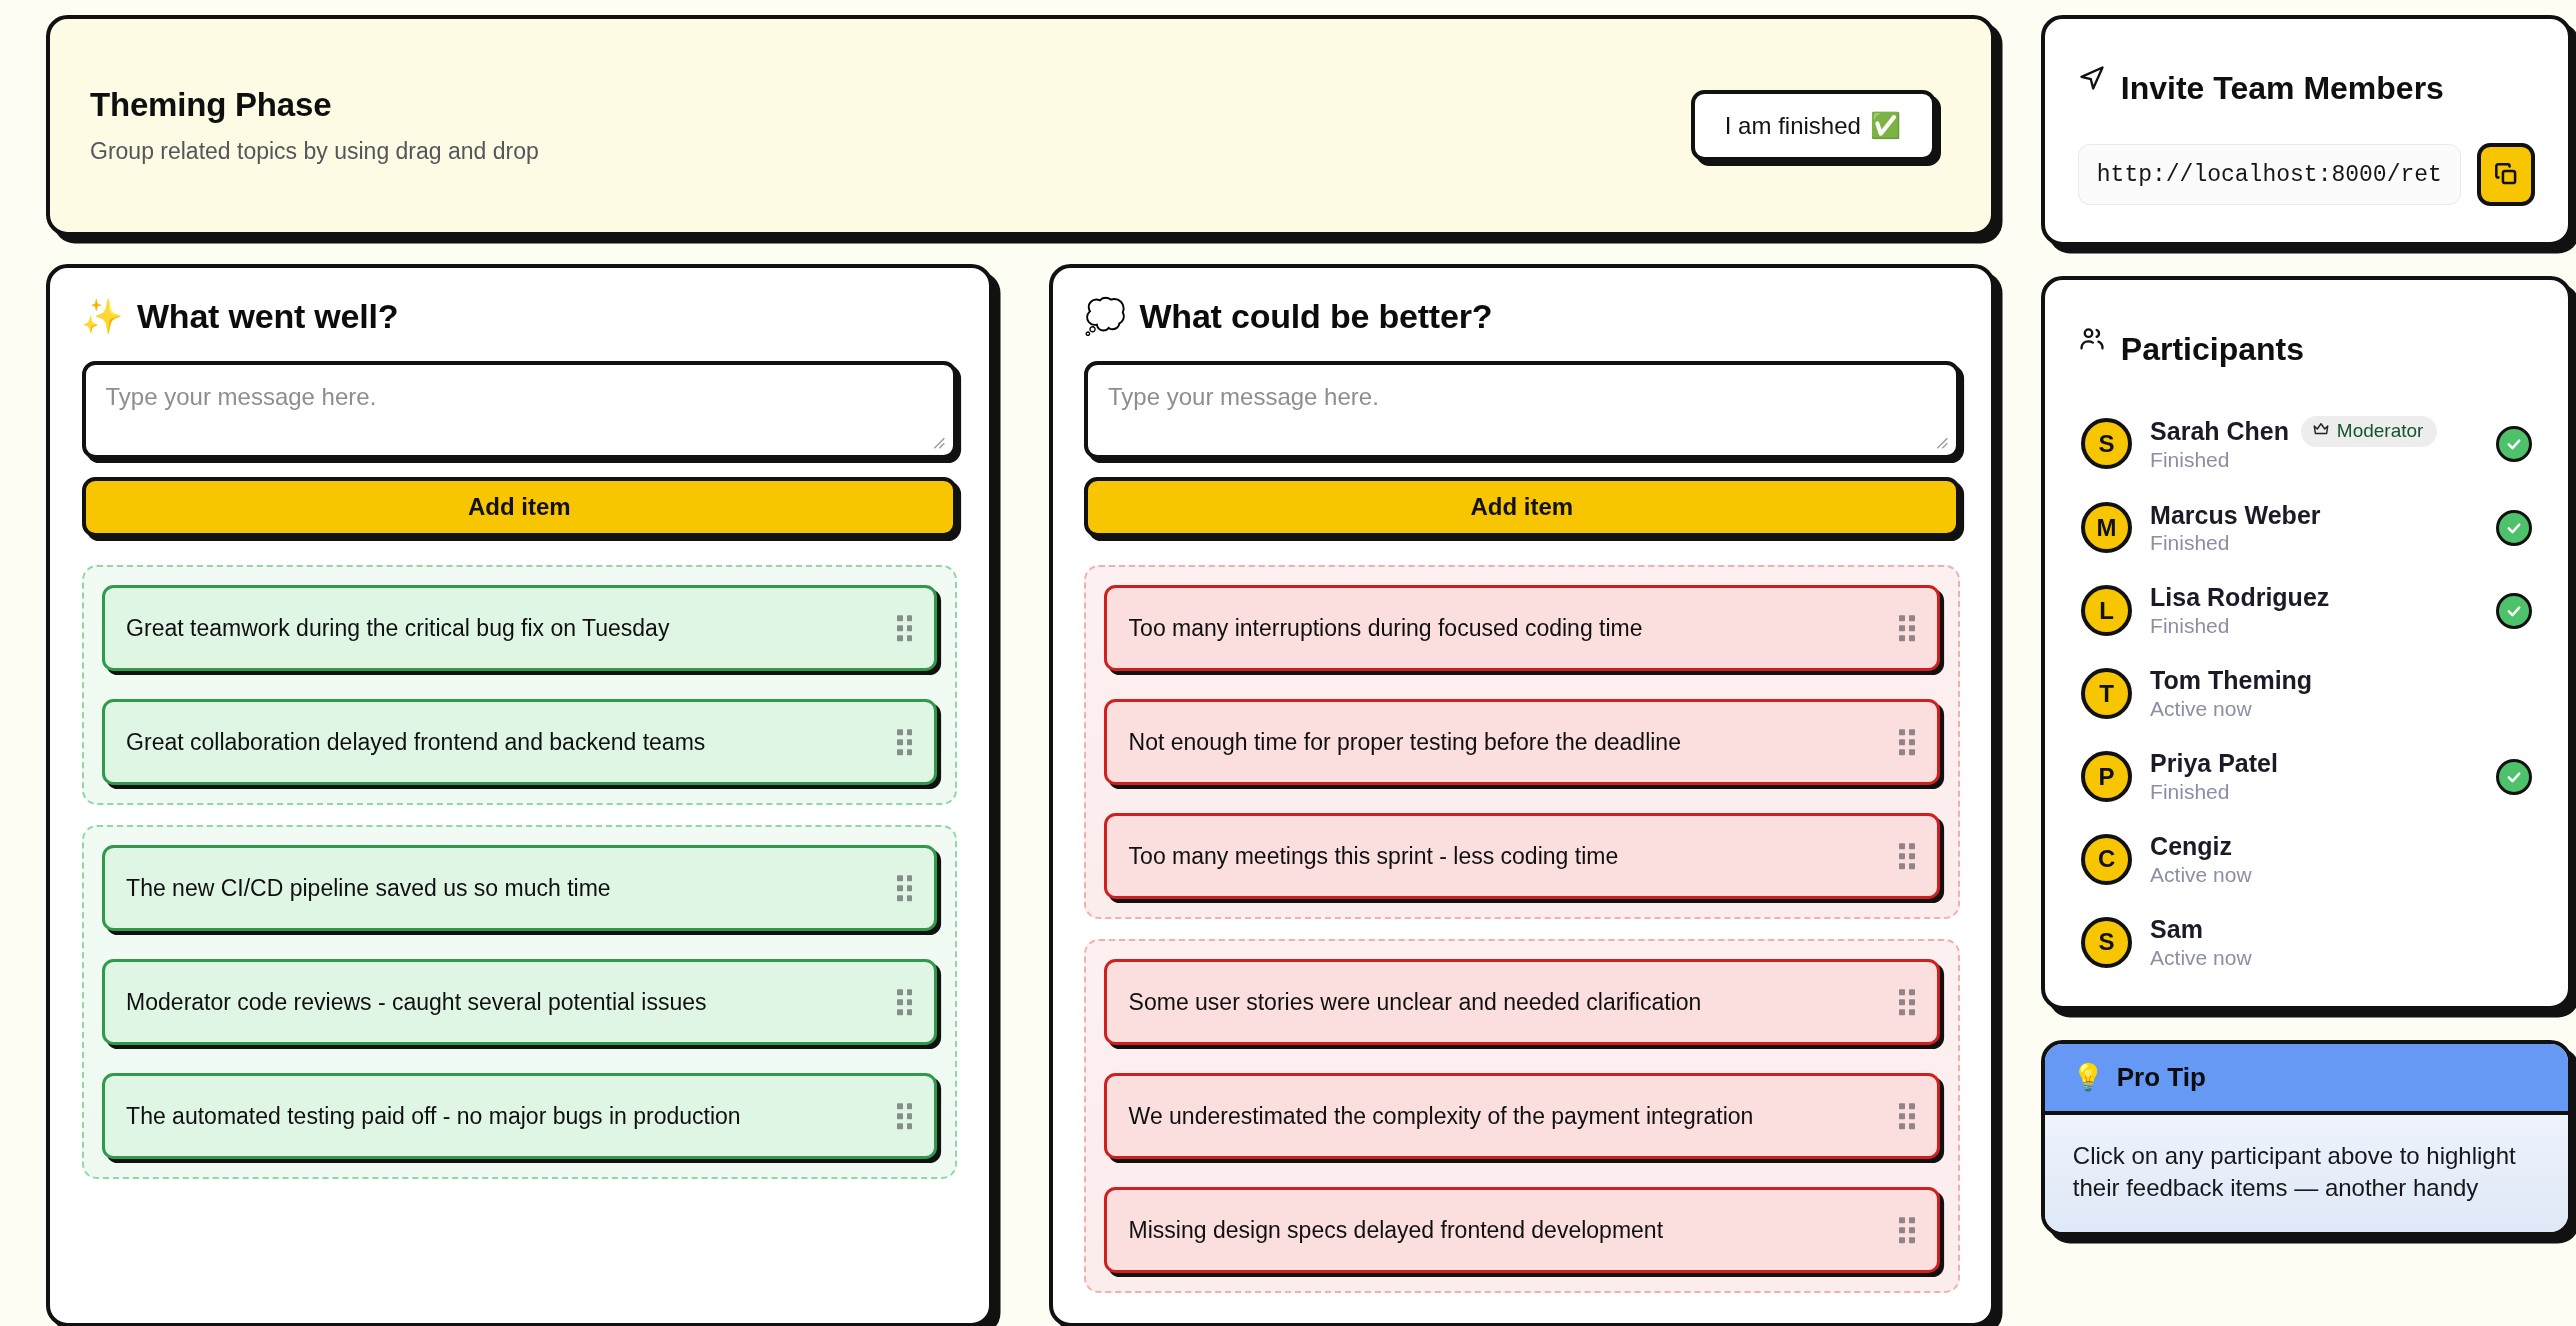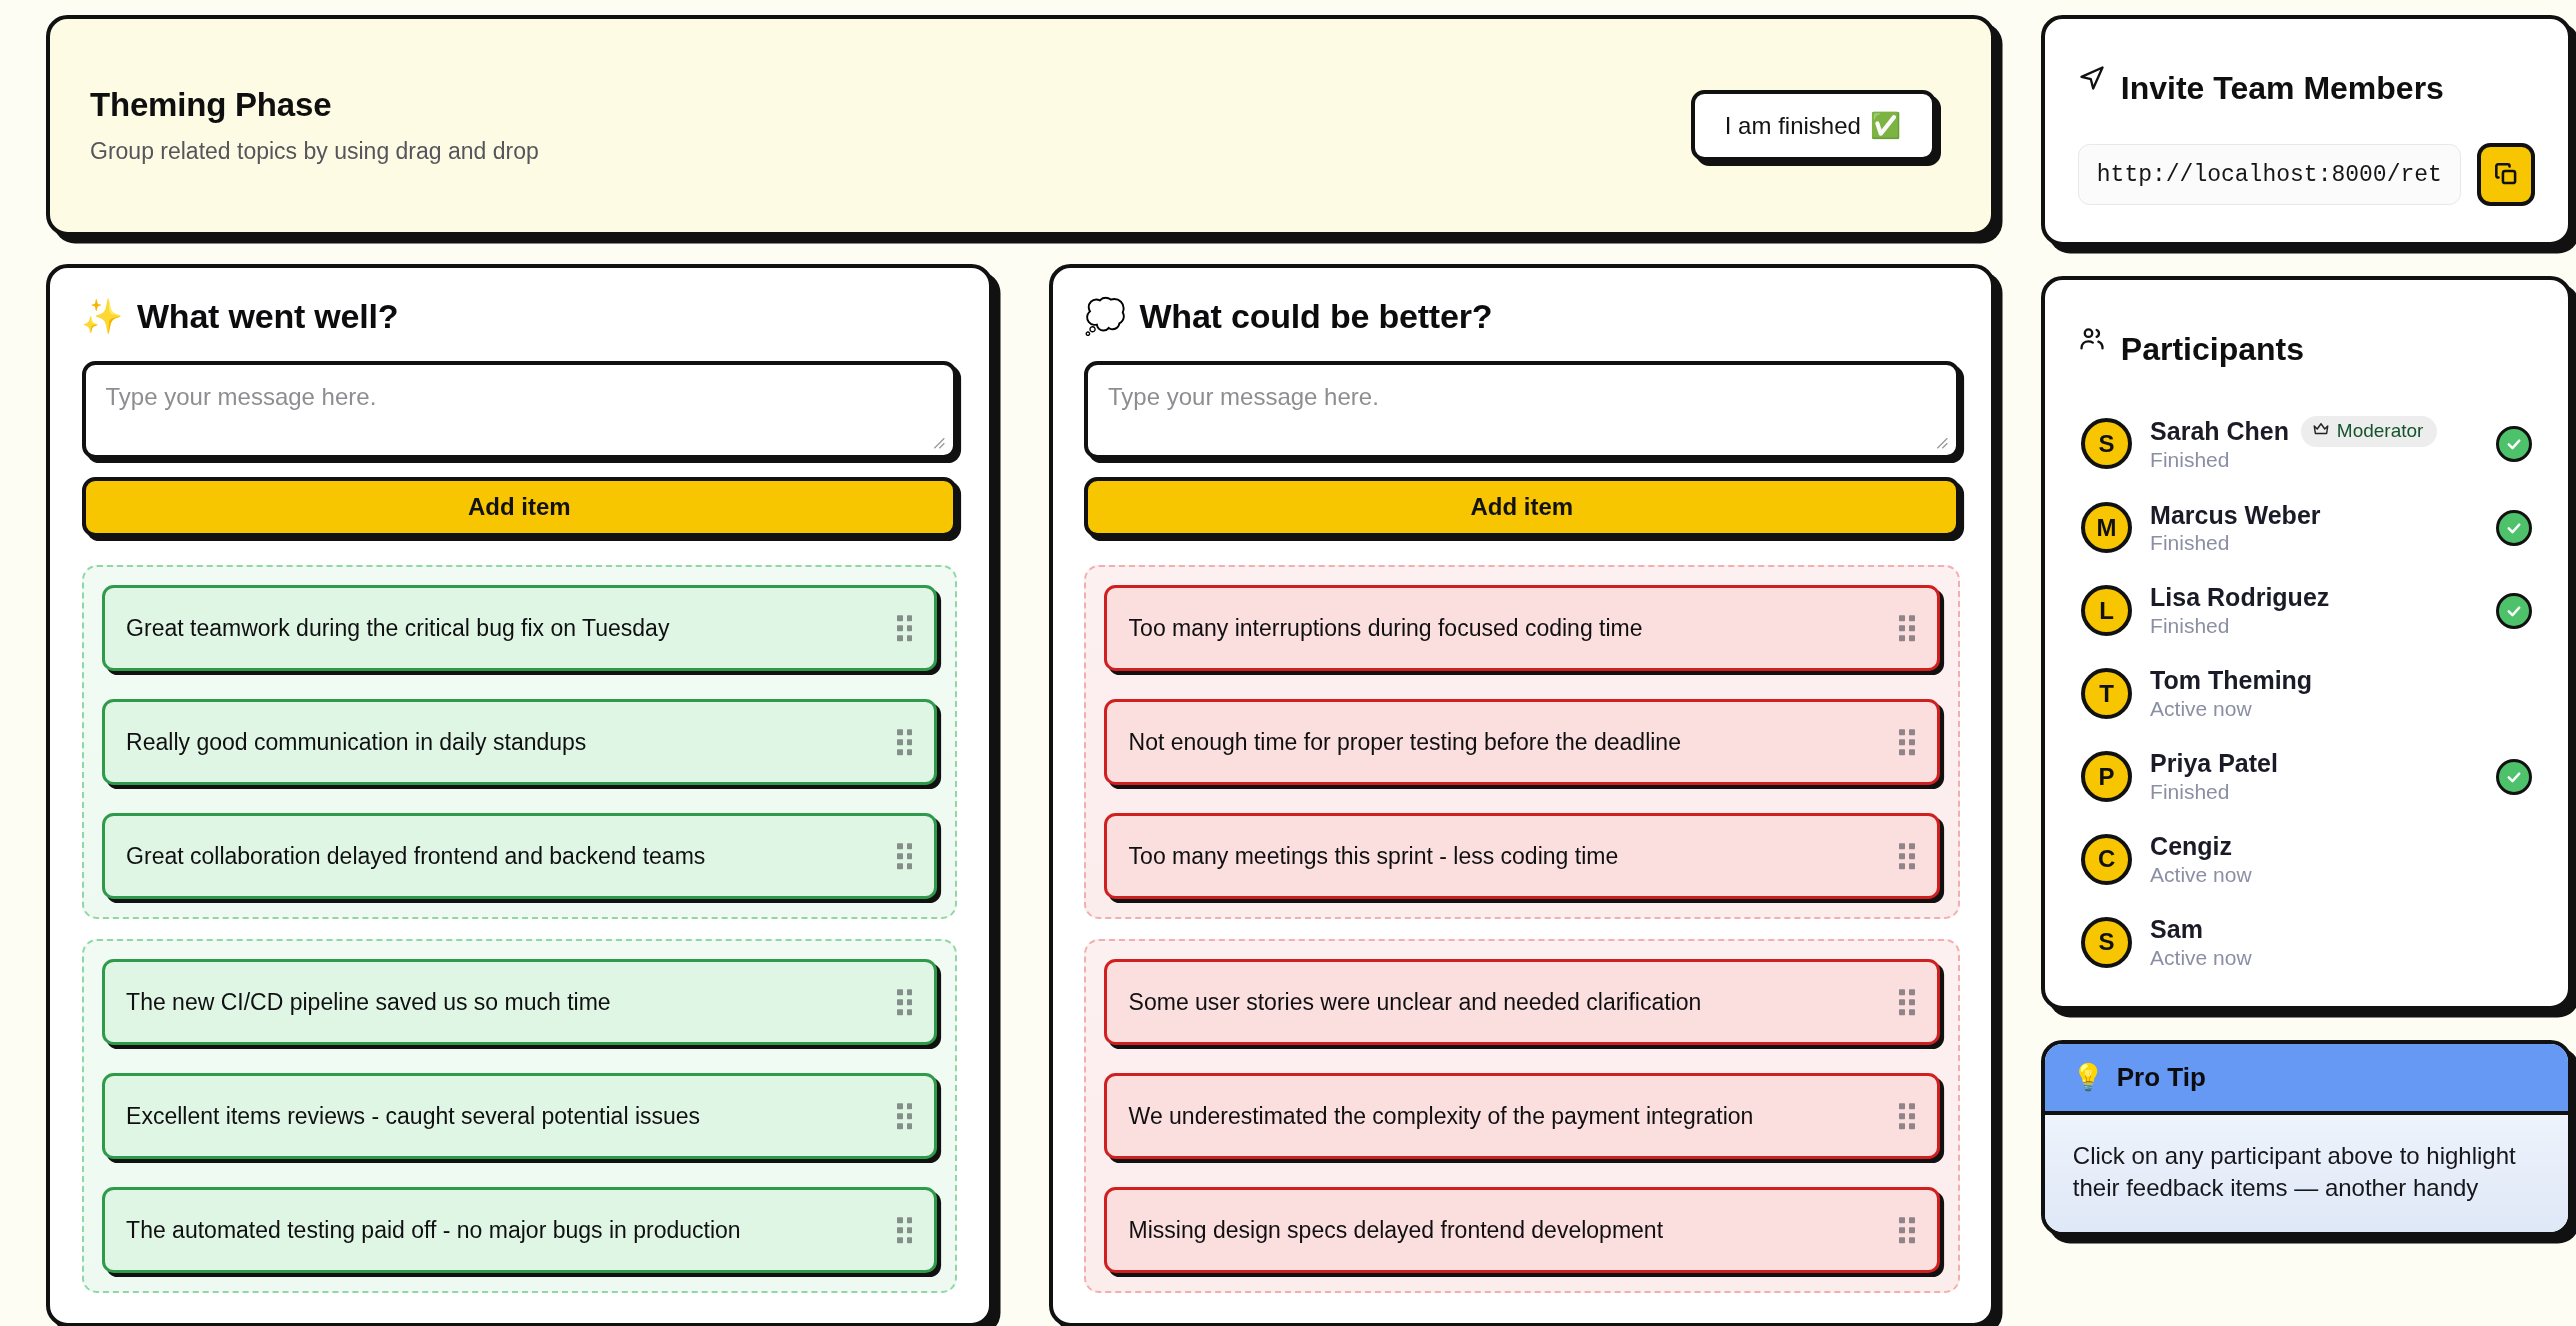--- a/index.html
+++ b/index.html
@@ -273,31 +273,20 @@
             <span class="drag-handle">
                 <i></i>
                 <i></i>
                 <i></i>
                 <i></i>
                 <i></i>
                 <i></i>
               </span>
           </div>
           <div class="note pos">
-            <span class="note-text">Really good communication in daily standups</span>
-            <span class="drag-handle">
-                <i></i>
-                <i></i>
-                <i></i>
-                <i></i>
-                <i></i>
-                <i></i>
-              </span>
-          </div>
-          <div class="note pos">
             <span class="note-text">Great collaboration delayed frontend and backend teams</span>
             <span class="drag-handle">
                 <i></i>
                 <i></i>
                 <i></i>
                 <i></i>
                 <i></i>
                 <i></i>
               </span>
           </div>
@@ -309,21 +298,21 @@
             <span class="drag-handle">
                 <i></i>
                 <i></i>
                 <i></i>
                 <i></i>
                 <i></i>
                 <i></i>
               </span>
           </div>
           <div class="note pos">
-            <span class="note-text">Excellent items reviews - caught several potential issues</span>
+            <span class="note-text">Moderator code reviews - caught several potential issues</span>
             <span class="drag-handle">
                 <i></i>
                 <i></i>
                 <i></i>
                 <i></i>
                 <i></i>
                 <i></i>
               </span>
           </div>
           <div class="note pos">

